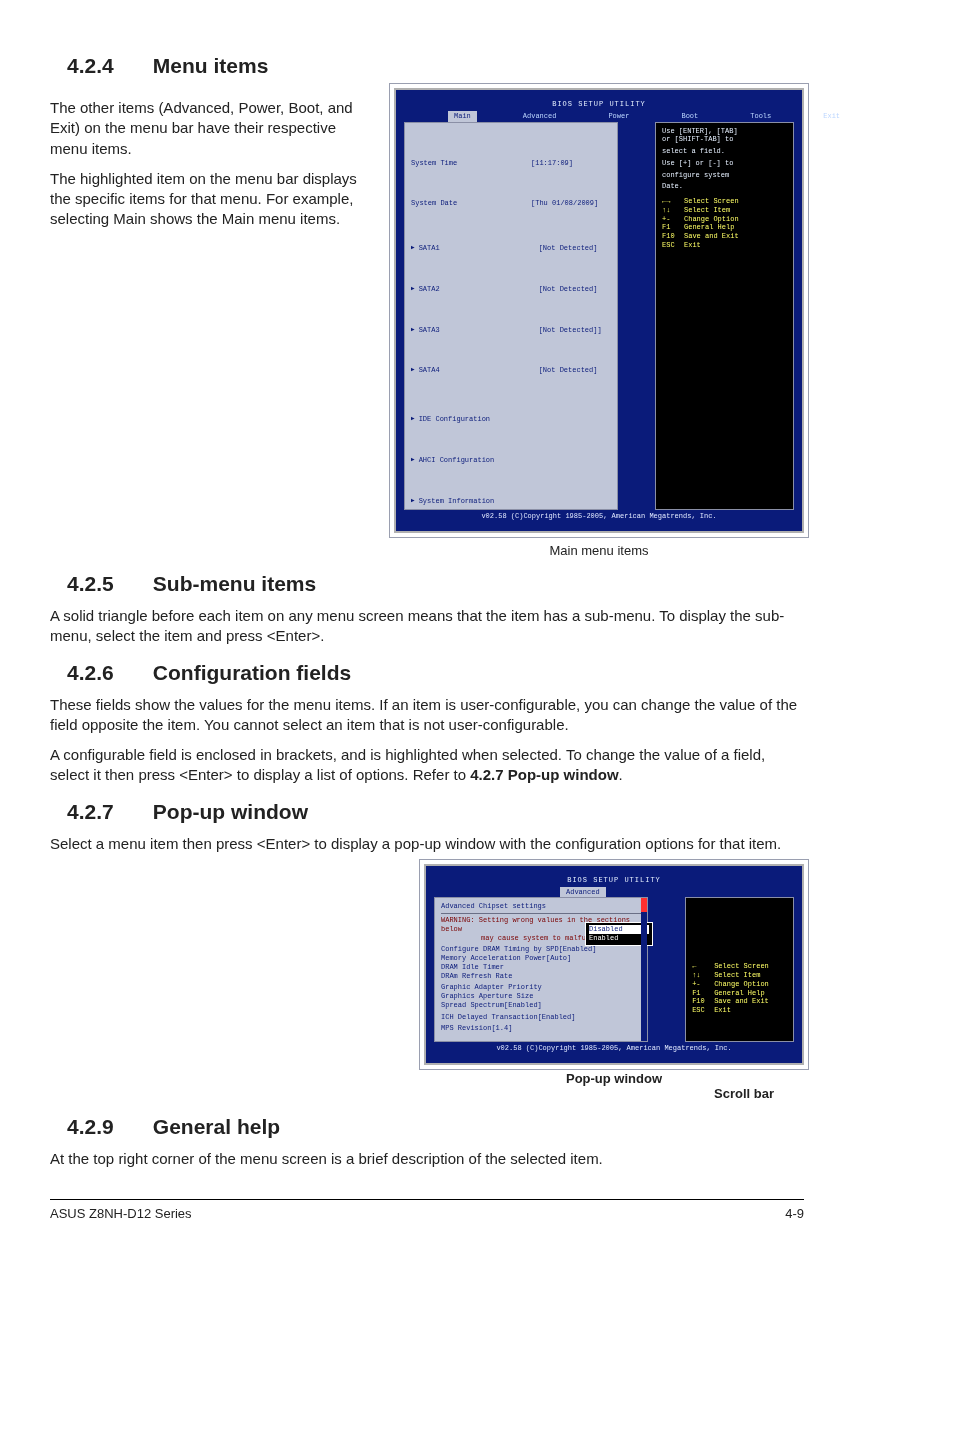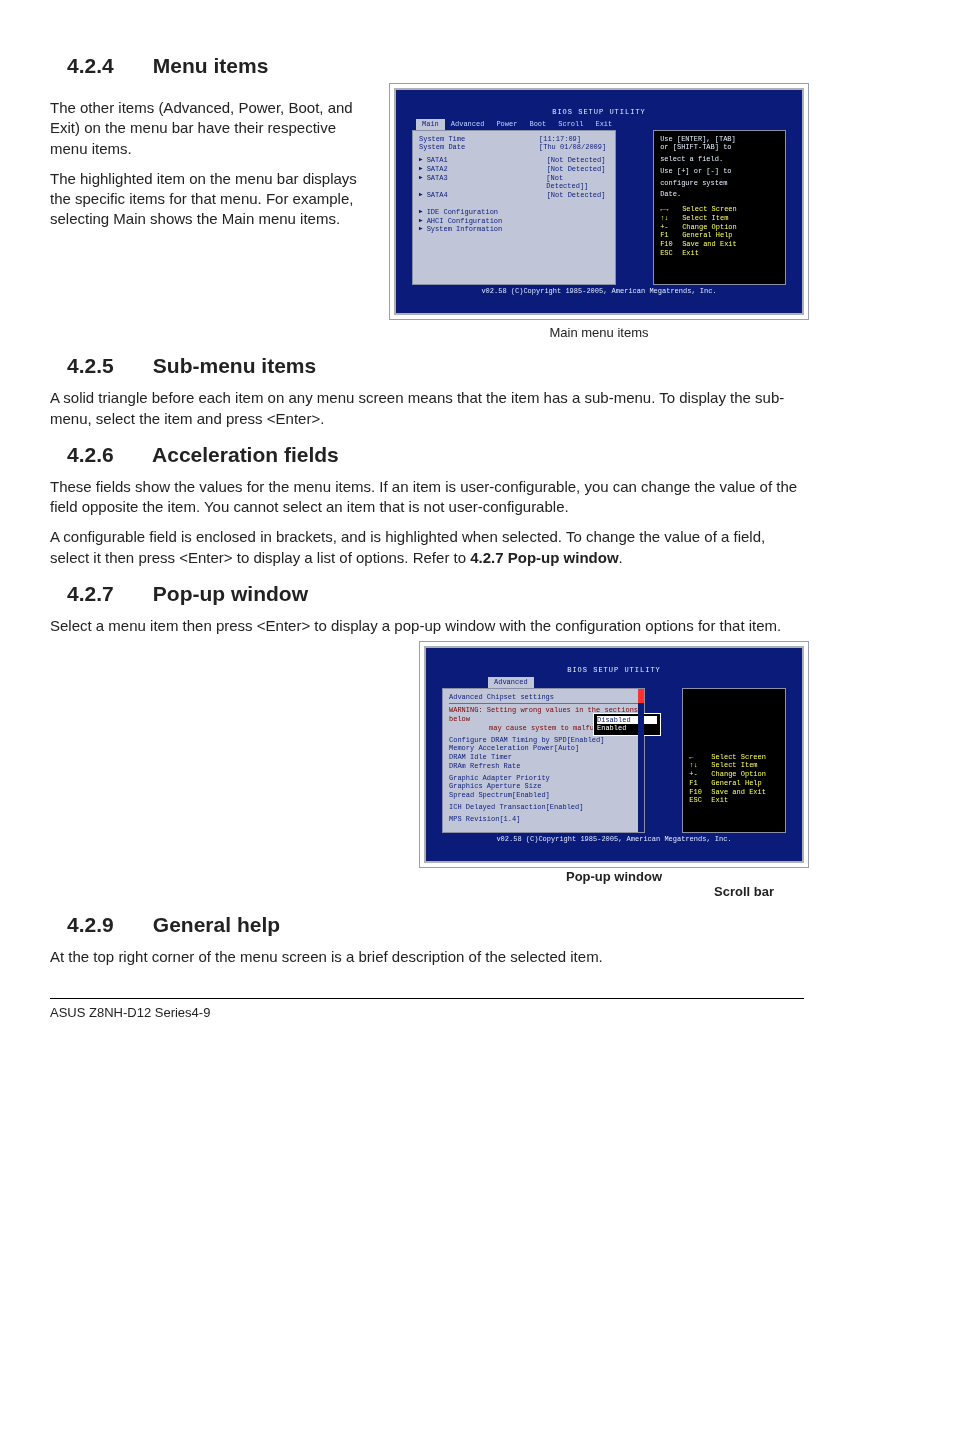--- a/index.html
+++ b/index.html
@@ -24,56 +24,56 @@
   .bios-fig { width: 410px; }
   .bios-fig2-wrap { width: 380px; }
   .bios-screen {
     background: #0a1b7a;
     color: #cfe0ff;
     font-family: "Courier New", monospace;
     font-size: 7px;
     line-height: 1.25;
     border: 2px solid #b0b0b0;
     box-shadow: 0 0 0 4px #fff, 0 0 0 5px #9a9fb0;
-    padding: 16px;
+    padding: 8px;
     position: relative;
   }
   .bios-title {
     background: #0a1b7a;
     color: #e6f0ff;
     text-align: center;
     padding: 2px 0;
     letter-spacing: 1px;
   }
   .bios-tabs {
     display:flex;
     background: #0a1b7a;
     color: #bcd6ff;
     padding: 0 4px;
   }
-  .bios-tabs span { padding: 1px 6px; }
+  .bios-tabs span { padding: 1px 6px; margin-left: 40px; }
   .bios-tabs .active { background:#c0c6d8; color:#0a1b7a; }
   .bios-body { display:flex; }
   .bios-left {
     background: #c0c6d8;
     color: #0a1b7a;
     padding: 4px 6px;
     flex: 1.6;
     min-height: 145px;
     border: 1px solid #8a8fa6;
   }
   .bios-right {
     background: #000000;
     color:#e6f0ff;
     padding:4px 6px;
     flex:1;
     border: 1px solid #8a8fa6;
     margin-left: 37px;
   }
-  .bios-left .row { display:flex; }
+  .bios-left .row { display:flex;margin-top:32px; }
   .bios-left .k { width: 120px; }
   .bios-left .v { color:#0a1b7a; }
   .bios-left .tri::before { content:"▶"; font-size:6px; margin-right:4px; }
   .bios-right .yellow { color:#ffff66; }
   .bios-right .sym { display:inline-block; width:22px; }
   .bios-footer {
     background:#0a1b7a; color:#e0e8ff; text-align:center; padding:2px 0;
   }
   .fig-caption { text-align:center; font-weight:normal; font-size:13px; margin-top:10px; }
   .bios2 { position:relative; }
@@ -88,21 +88,21 @@
   .popup .opt.sel { background:#fff; color:#0a1b7a; }
   .scroll-track {
     position:absolute; right:0; top:0; bottom:0; width:6px; background:#0a1b7a;
   }
   .scroll-thumb { position:absolute; top:0; width:6px; height:14px; background:#ff3030; }
   .lower-row { display:flex; gap:20px; align-items:flex-start; margin-top:6px; }
   .lower-row .text-col { flex:1.15; }
   .arrow-label { font-weight:bold; font-size:13px; }
   .labels-box { position:relative; width:380px; }
   hr.footer-sep { border:none; border-top:1px solid #000; margin:30px 0 6px 0; }
-  .footer-row { display:flex; font-size:13px; }
+  .footer-row { display:flex; justify-content:space-between; font-size:13px; }
 </style>
 </head>
 <body>
 
 <h2 class="section-heading">
   <span class="num">4.2.4</span>
   <span>Menu items</span>
 </h2>
 
 <div class="top-row">
@@ -111,21 +111,21 @@
     <p>The highlighted item on the menu bar displays the specific items for that menu. For example, selecting Main shows the Main menu items.</p>
   </div>
   <div class="bios-fig">
     <div class="bios-screen">
       <div class="bios-title">BIOS SETUP UTILITY</div>
       <div class="bios-tabs">
         <span class="active">Main</span>
         <span>Advanced</span>
         <span>Power</span>
         <span>Boot</span>
-        <span>Scroll</span>
+        <span>Tools</span>
         <span>Exit</span>
       </div>
       <div class="bios-body">
         <div class="bios-left">
           <div class="row">
               <span class="k">System Time</span>
               <span class="v">[11:17:09]</span>
             </div>
           <div class="row">
               <span class="k">System Date</span>
@@ -186,21 +186,21 @@
 </div>
 
 <h2 class="section-heading">
   <span class="num">4.2.5</span>
   <span>Sub-menu items</span>
 </h2>
 <p>A solid triangle before each item on any menu screen means that the item has a sub-menu. To display the sub-menu, select the item and press &lt;Enter&gt;.</p>
 
 <h2 class="section-heading">
   <span class="num">4.2.6</span>
-  <span>Acceleration fields</span>
+  <span>Configuration fields</span>
 </h2>
 <p>These fields show the values for the menu items. If an item is user-configurable, you can change the value of the field opposite the item. You cannot select an item that is not user-configurable.</p>
 <p>
   <span>A configurable field is enclosed in brackets, and is highlighted when selected. To change the value of a field, select it then press &lt;Enter&gt; to display a list of options. Refer to </span><b>4.2.7 Pop-up window</b><span>.</span>
 </p>
 
 <h2 class="section-heading">
   <span class="num">4.2.7</span>
   <span>Pop-up window</span>
 </h2>

